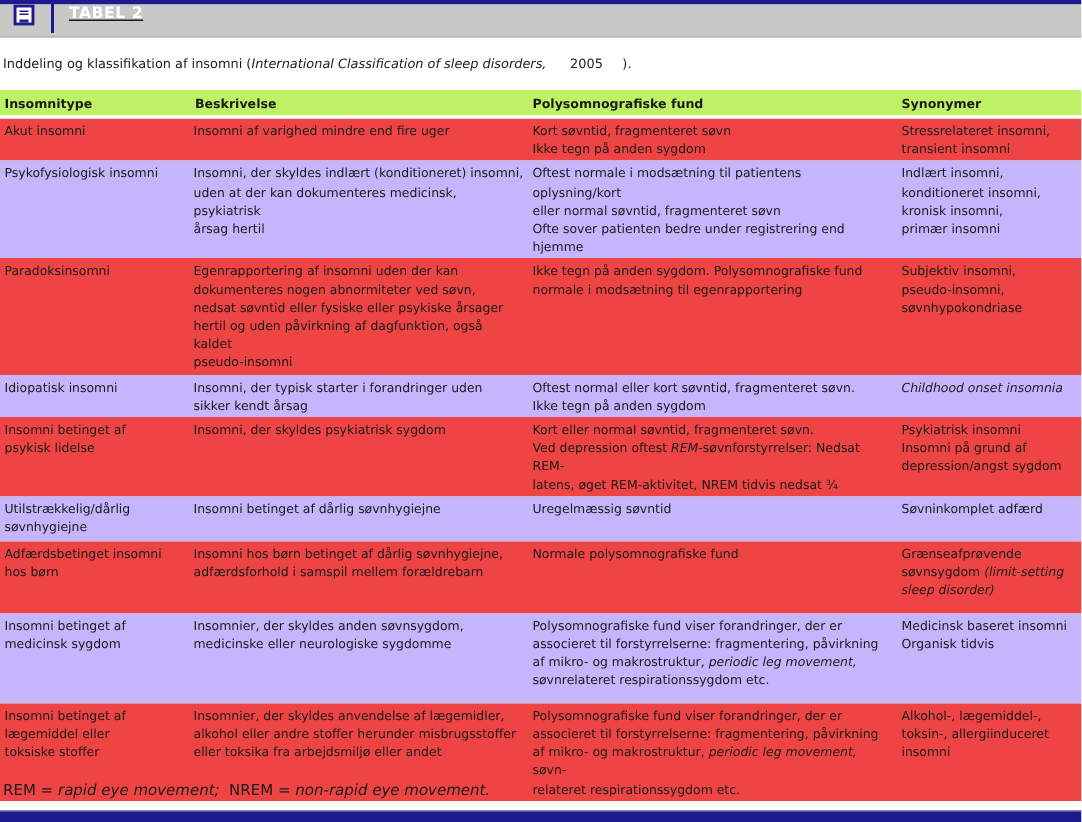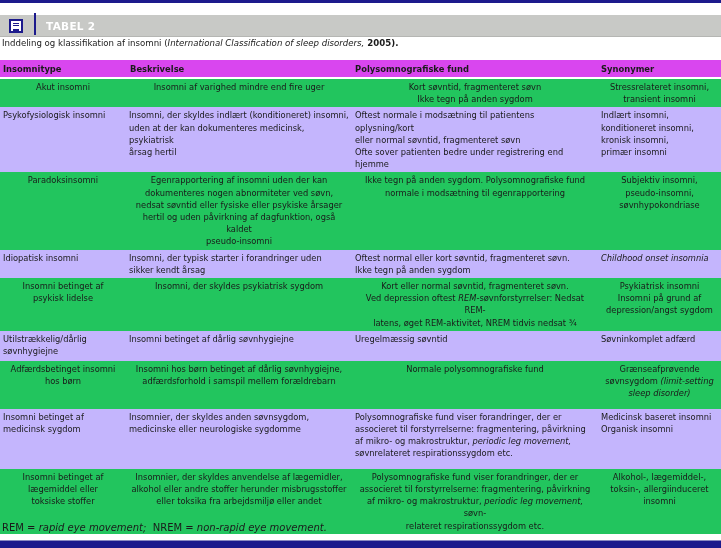--- a/index.html
+++ b/index.html
@@ -1,23 +1,23 @@
 <!DOCTYPE html>
 <html><head>
   <meta charset="utf-8">
   <style>
     * { box-sizing: border-box; margin: 0; padding: 0; }
     html, body { width: 721px; height: 548px; background: #ffffff; overflow: hidden; }
     body { font-family: "DejaVu Sans", sans-serif; color: #1a1a1a; position: relative; }
 
     .top-rule { position: absolute; left: 0; top: 0; width: 721px; height: 3px; background: #1c1a8c; }
     .title-bar {
-      position: absolute; left: 0; top: 15px; width: 721px; height: 22px;
+      position: absolute; left: 0; top: 3px; width: 721px; height: 22px;
       background: #c8c9c6; border-bottom: 1px solid #b5b6b3;
-      display: flex; align-items: center;
+      display: flex;  text-decoration: underline;
     }
     .title-icon {
       width: 14px; height: 14px; margin-left: 9px; border: 2px solid #1c1a8c; background: #ffffff;
       position: relative;
     }
     .title-icon::before {
       content: ""; position: absolute; left: 2px; right: 2px; top: 2px; height: 6px;
       border-top: 1px solid #1c1a8c; border-bottom: 1px solid #1c1a8c;
     }
     .title-icon::after {
@@ -25,33 +25,33 @@
       box-shadow: 0 4px 0 #1c1a8c;
     }
     .title-divider { width: 2px; height: 22px; background: #1c1a8c; margin-left: 11px; margin-top: -3px; }
     .title-text {
       margin-left: 10px; color: #ffffff; font-weight: bold; font-size: 10.5px; letter-spacing: 0.3px;
     }
 
     .caption {
       position: absolute; left: 2px; top: 38px; font-size: 8.6px; white-space: nowrap;
     }
-    .caption .year { font-weight: bold; }
+    .caption .year { font-weight: normal; margin-left: 13px; }
     .caption em { font-style: italic; }
 
     table.main {
       position: absolute; left: 0; top: 60px; width: 721px;
       border-collapse: collapse; font-size: 8.3px; line-height: 12.2px;
     }
     table.main th {
       text-align: left; font-weight: bold; font-size: 8.4px; height: 18px; padding: 1px 3px 0 3px;
-      background: #d946ef; border-bottom: 2px solid #ffffff;
+      background: #bef264; border-bottom: 2px solid #ffffff;
     }
     table.main td { vertical-align: top; padding: 2px 3px 2px 3px; }
-    tr.gray td { background: #22c55e; text-align: center; }
+    tr.gray td { background: #ef4444; }
     tr.white td { background: #c4b5fd; }
     col.c1 { width: 126px; }
     col.c2 { width: 226px; }
     col.c3 { width: 246px; }
     col.c4 { width: 123px; }
     td.c2 { padding-left: 4px; }
     td.c3, th.c3 { padding-left: 2px; }
     td.c4, th.c4 { padding-left: 2px; margin-left: 45px; }
     .line { display: block; }
     em { font-style: italic; }
@@ -236,21 +236,21 @@
           <span class="line">medicinske eller neurologiske sygdomme</span>
         </td>
       <td class="c3">
           <span class="line">Polysomnografiske fund viser forandringer, der er</span>
           <span class="line">associeret til forstyrrelserne: fragmentering, påvirkning</span>
           <span class="line"><span>af mikro- og makrostruktur, </span><em>periodic leg movement,</em></span>
           <span class="line">søvnrelateret respirationssygdom etc.</span>
         </td>
       <td class="c4">
           <span class="line">Medicinsk baseret insomni</span>
-          <span class="line">Organisk insomni</span>
+          <span class="line">Organisk tidvis</span>
         </td>
     </tr>
 
     <tr class="gray" style="height:59px">
       <td>
           <span class="line">Insomni betinget af</span>
           <span class="line">lægemiddel eller</span>
           <span class="line">toksiske stoffer</span>
         </td>
       <td class="c2">

